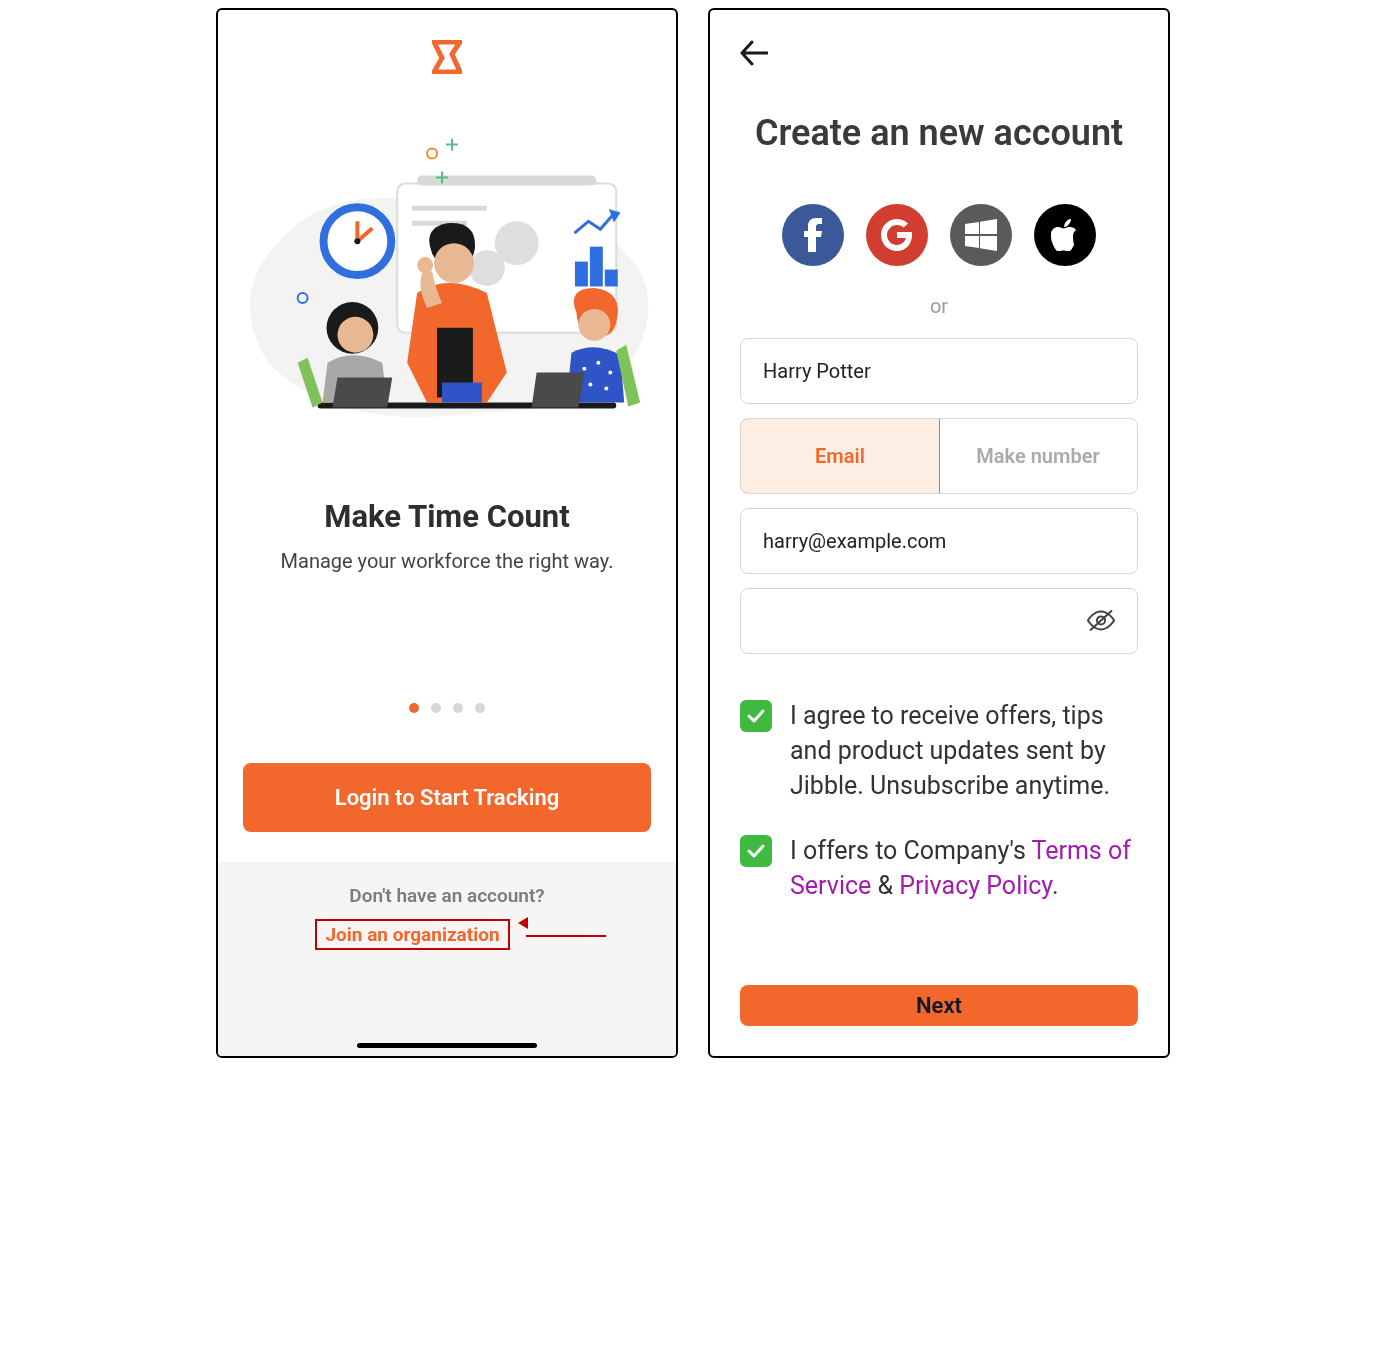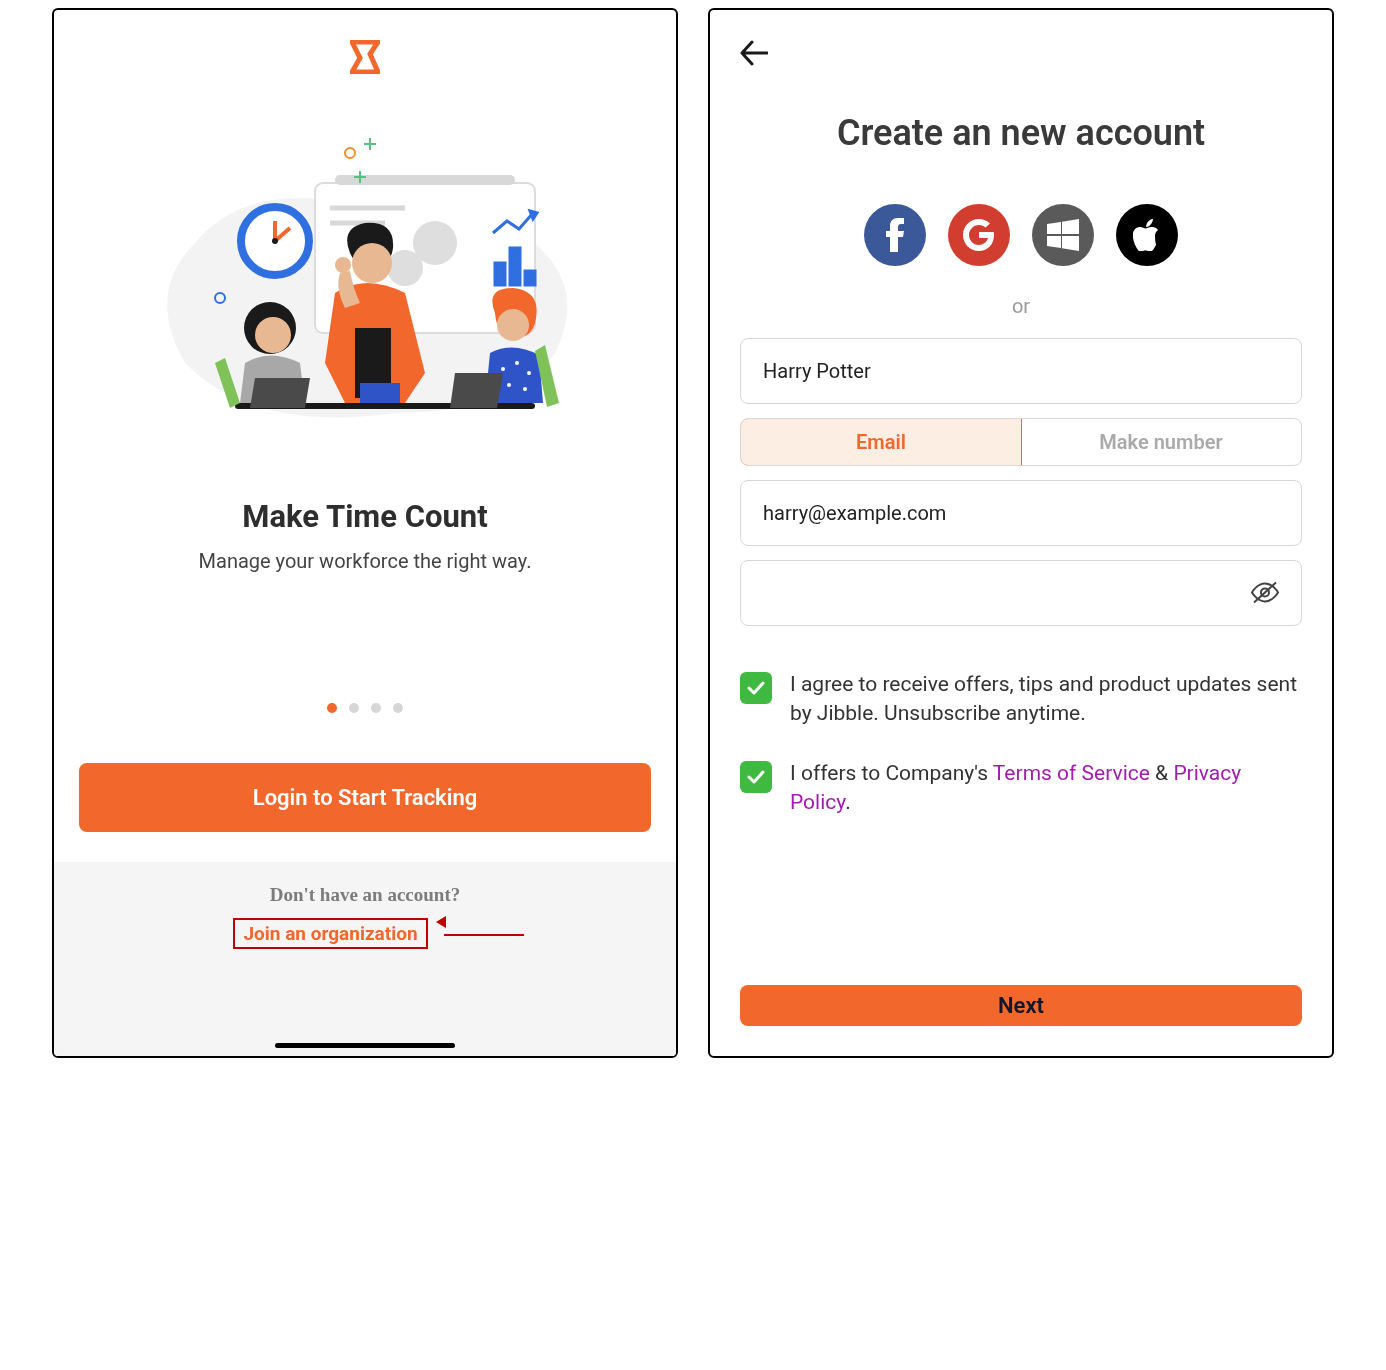--- a/index.html
+++ b/index.html
@@ -5,21 +5,21 @@
   * { box-sizing: border-box; margin: 0; padding: 0; }
   body {
     font-family: -apple-system, BlinkMacSystemFont, "Segoe UI", Roboto, sans-serif;
     background: #fff;
     display: flex;
     gap: 30px;
     padding: 8px;
     justify-content: center;
   }
   .phone {
-    width: 626px;
+    width: 462px;
     height: 1050px;
     border: 2px solid #000;
     border-radius: 6px;
     background: #fff;
     position: relative;
     display: flex;
     flex-direction: column;
     overflow: hidden;
   }
   
@@ -71,21 +71,21 @@
     border-radius: 8px;
     cursor: pointer;
   }
   .left .footer {
     background: #f5f5f5;
     margin-top: 30px;
     padding: 22px 0 30px;
     text-align: center;
     flex: 1;
   }
-  .left .footer .q { color: #7c7c7c; font-size: 19px; font-weight:600;font-family:Liberation Serif, serif; }
+  .left .footer .q { color: #7c7c7c; font-size: 19px; font-weight:600; }
   .left .footer .join {
     color: #f1672c; font-weight: 700; font-size: 19px;
     margin-top: 6px; display: inline-block;
     border: 2px solid #c00000;
     padding: 2px 8px;
   }
   .left .footer .arrow {
     position: relative;
     display: inline-block;
     margin-left: 16px;
@@ -143,40 +143,40 @@
     padding: 20px 22px; font-size:20px; color:#222;
     margin-bottom: 14px; width:100%;
     font-family: inherit;
   }
   .right .field::placeholder { color:#222; }
   .right .tabbar {
     display:flex; border:1px solid #d7d7d7; border-radius:8px;
     overflow:hidden; margin-bottom:14px;
   }
   .right .tab {
-    flex:1; text-align:center; padding:11px 0; font-size:20px;
+    flex:1; text-align:center; padding:25px 0; font-size:20px;
     font-weight:600; cursor:pointer;
   }
   .right .tab.active {
     background:#fdeee4; color:#f1672c; border:1.5px solid #f1672c;
     border-radius:8px 0 0 8px; margin:-1px;
   }
   .right .tab.inactive { color:#aaa; }
   .right .pw-wrap { position:relative; }
   .right .eye {
     position:absolute; right:22px; top:50%; transform:translateY(-70%);
     color:#444; cursor:pointer;
   }
   .right .check-row { display:flex; gap:18px; margin-top:30px; }
   .right .chk {
     width:32px; height:32px; background:#3fb93f; border-radius:6px;
     flex-shrink:0; display:flex; align-items:center; justify-content:center;
     color:#fff; font-size:22px; cursor:pointer; margin-top:2px;
   }
-  .right .chk-text { font-size:21px; color:#333; line-height:1.4; }
+  .right .chk-text { font-size:25px; color:#333; line-height:1.4; }
   .right .chk-text a { color:#a21caf; cursor:pointer; }
   .right .next-btn {
     position:absolute; bottom:30px; left:30px; right:30px;
     background:#f1672c; color:#0f172a; text-align:center;
     padding:8px 0; font-size:22px; font-weight:600;
     border-radius:8px; cursor:pointer;
   }
 </style>
 </head>
 <body>

